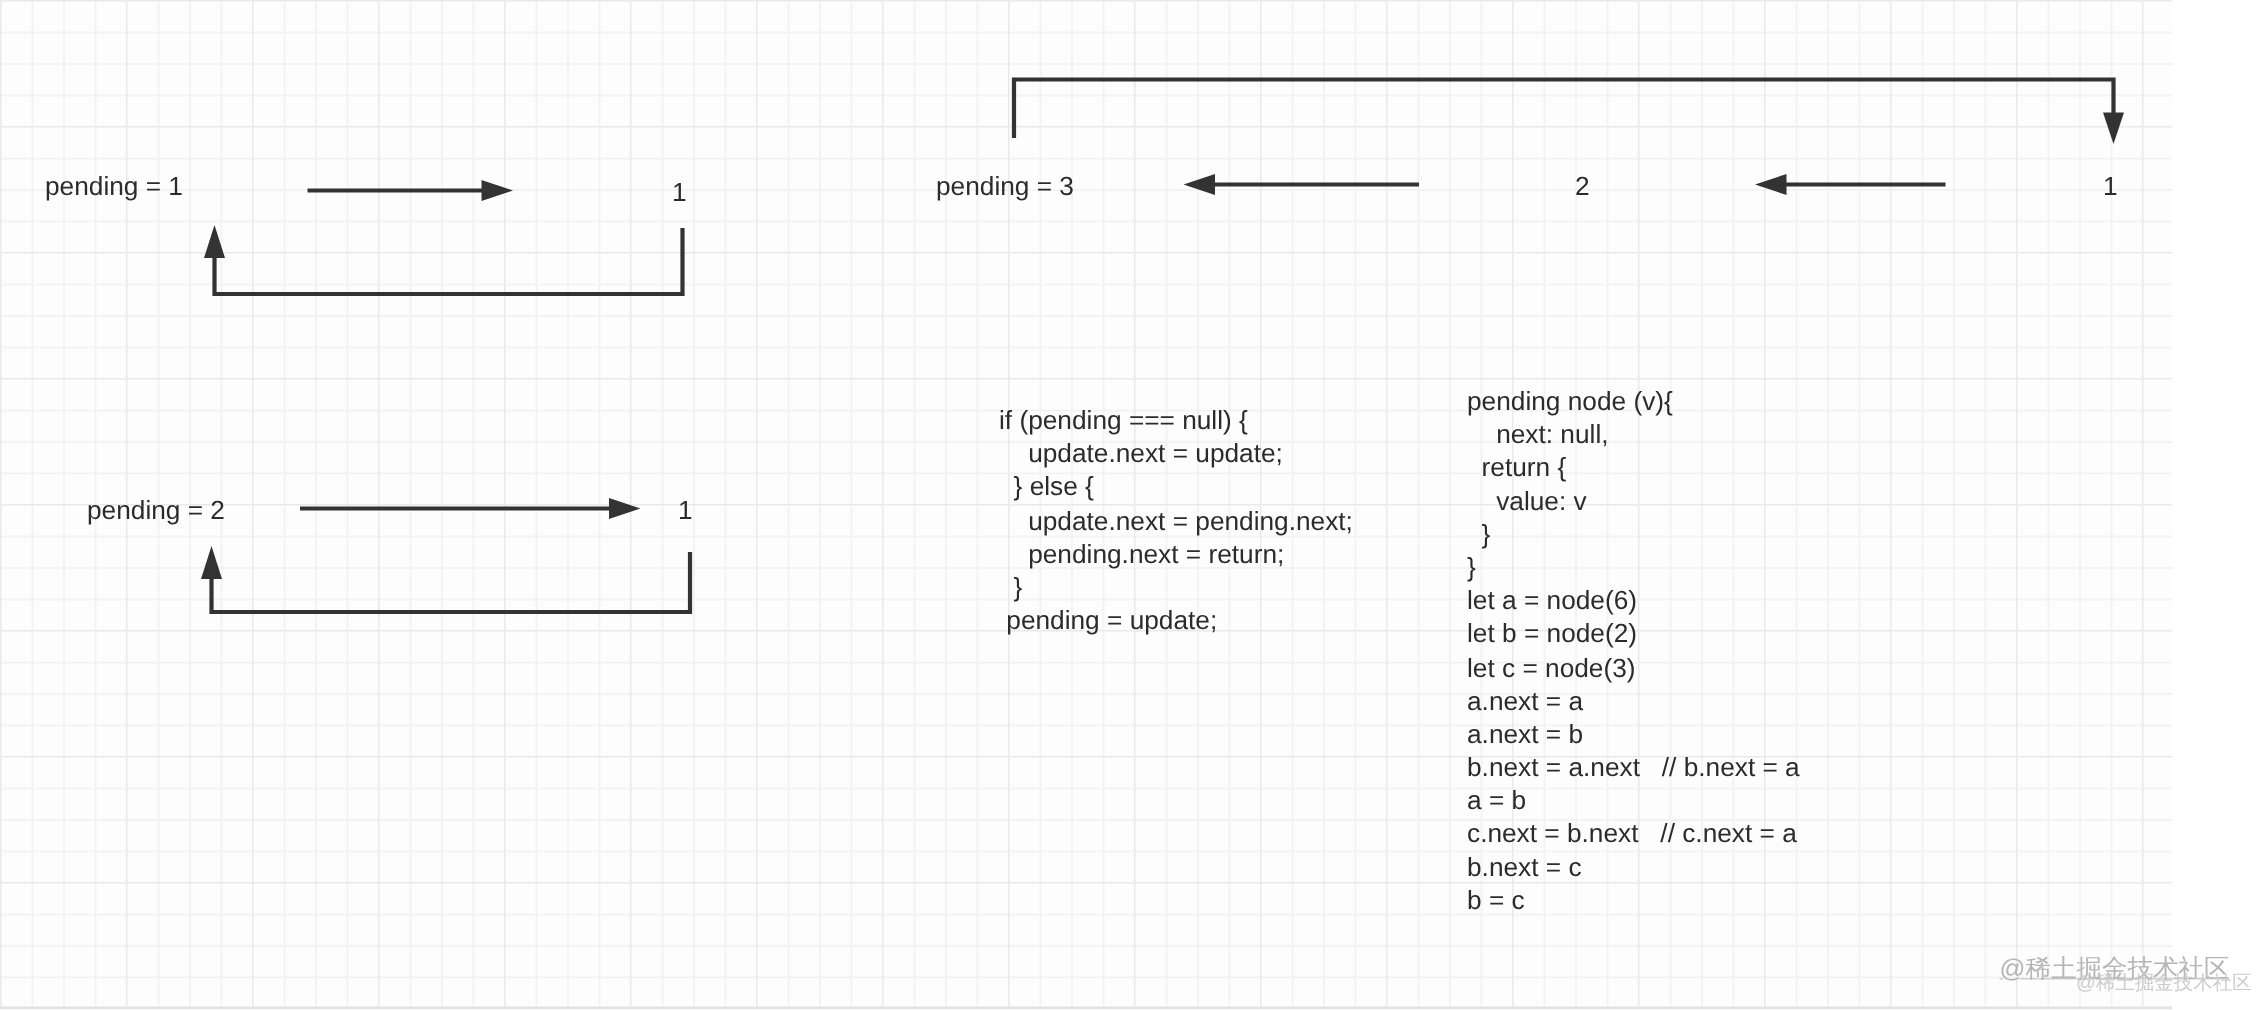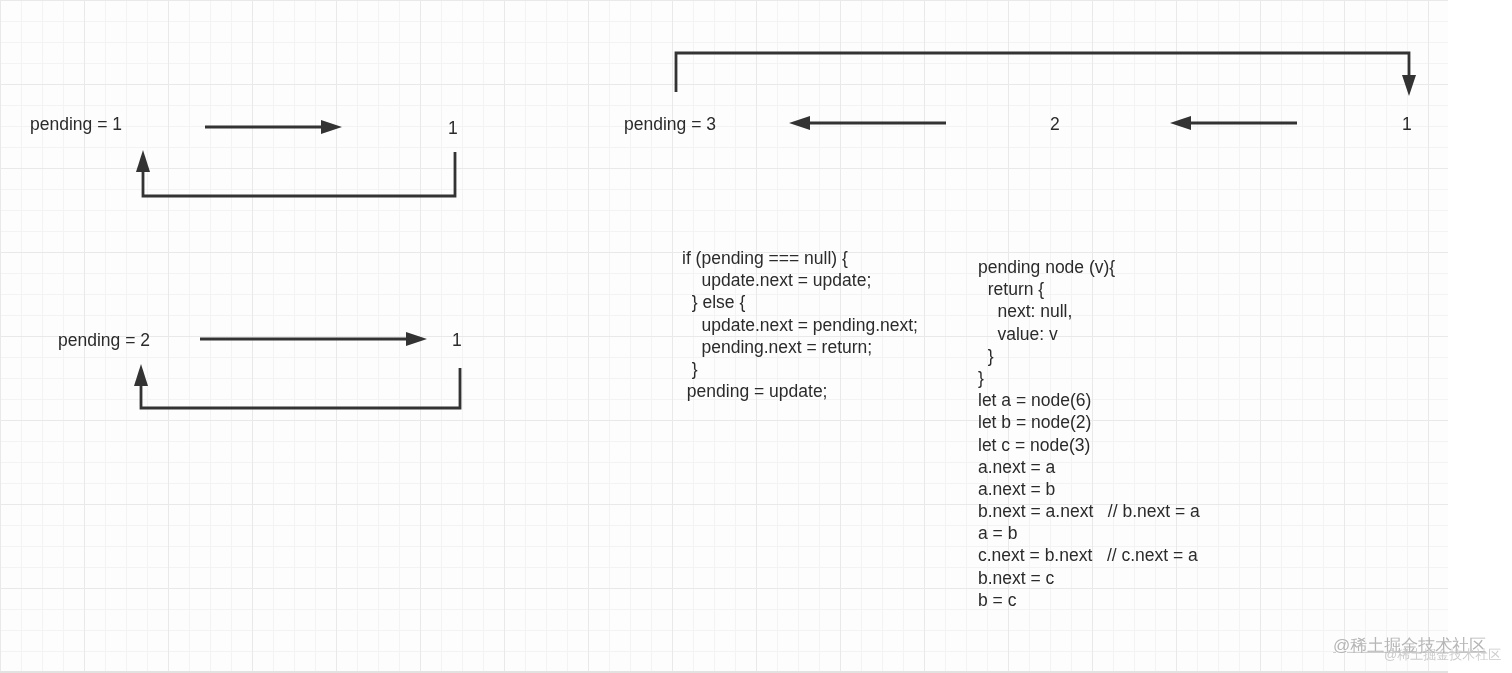--- a/index.html
+++ b/index.html
@@ -103,34 +103,34 @@
   <div class="node-label" style="left:30px; top:114px;">pending = 1</div>
   <div class="node-label" style="left:448px; top:118px;">1</div>
 
   <div class="node-label" style="left:30px; top:330px;margin-left:28px;">pending = 2</div>
   <div class="node-label" style="left:452px; top:330px;">1</div>
 
   <div class="node-label" style="left:624px; top:114px;">pending = 3</div>
   <div class="node-label" style="left:1050px; top:114px;">2</div>
   <div class="node-label" style="left:1402px; top:114px;">1</div>
 
-  <div class="code-block" style="left:666px; top:247px;margin-left:16px;">
+  <div class="code-block" style="left:666px; top:269px;">
     <div class="code-line">if (pending === null) {</div>
     <div class="code-line">    update.next = update;</div>
     <div class="code-line">  } else {</div>
     <div class="code-line">    update.next = pending.next;</div>
     <div class="code-line">    pending.next = return;</div>
     <div class="code-line">  }</div>
     <div class="code-line"> pending = update;</div>
   </div>
 
   <div class="code-block" style="left:978px; top:256px;">
     <div class="code-line">pending node (v){</div>
+    <div class="code-line">    next: null,</div>
     <div class="code-line">  return {</div>
-    <div class="code-line">    next: null,</div>
     <div class="code-line">    value: v</div>
     <div class="code-line">  }</div>
     <div class="code-line">}</div>
     <div class="code-line">let a = node(6)</div>
     <div class="code-line">let b = node(2)</div>
     <div class="code-line">let c = node(3)</div>
     <div class="code-line">a.next = a</div>
     <div class="code-line">a.next = b</div>
     <div class="code-line">b.next = a.next   // b.next = a</div>
     <div class="code-line">a = b</div>

